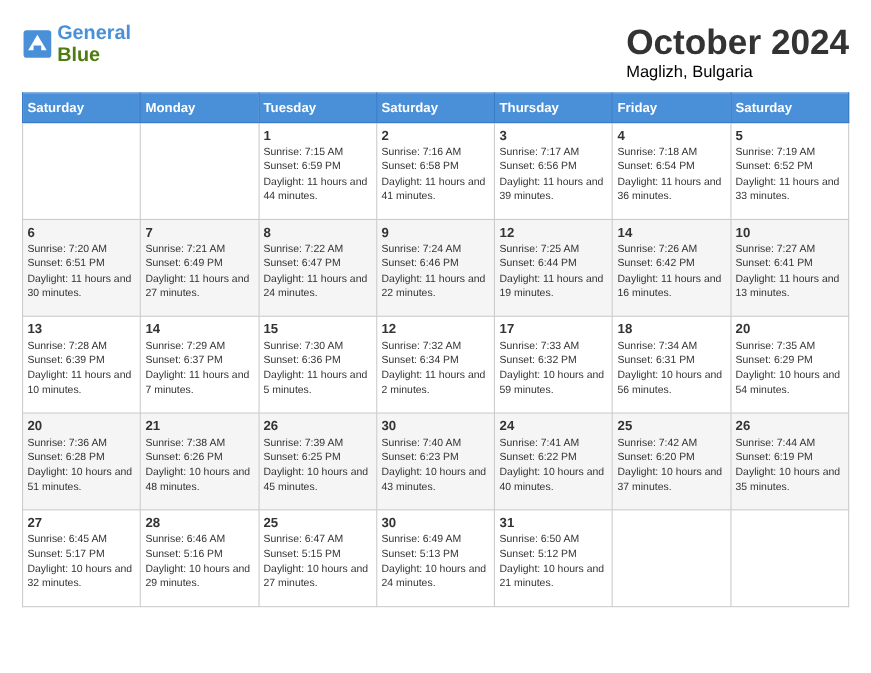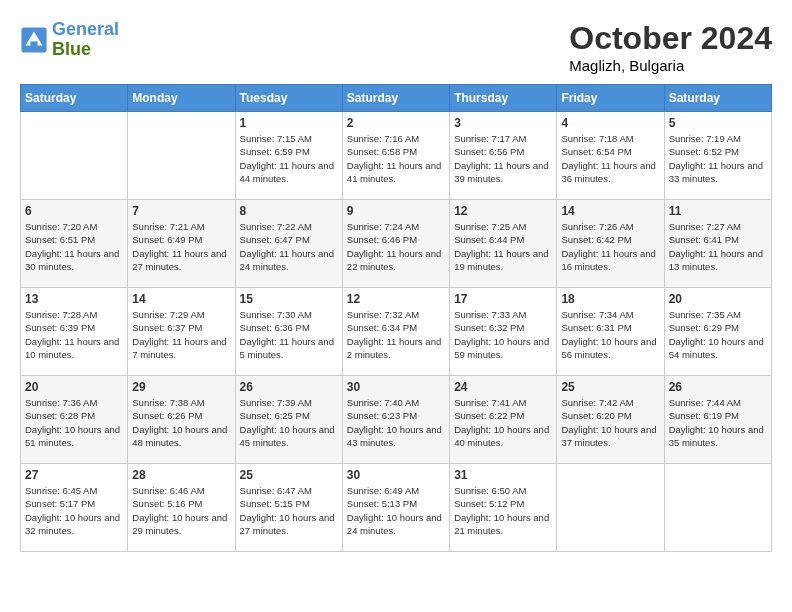--- a/index.html
+++ b/index.html
@@ -166,21 +166,21 @@
         </td>
         <td>
           <div class="day-number">12</div>
           <div class="day-info">Sunrise: 7:25 AM<br>Sunset: 6:44 PM<br>Daylight: 11 hours and 19 minutes.</div>
         </td>
         <td>
           <div class="day-number">14</div>
           <div class="day-info">Sunrise: 7:26 AM<br>Sunset: 6:42 PM<br>Daylight: 11 hours and 16 minutes.</div>
         </td>
         <td>
-          <div class="day-number">11</div>
+          <div class="day-number">10</div>
           <div class="day-info">Sunrise: 7:27 AM<br>Sunset: 6:41 PM<br>Daylight: 11 hours and 13 minutes.</div>
         </td>
       </tr>
       <tr>
         <td>
           <div class="day-number">13</div>
           <div class="day-info">Sunrise: 7:28 AM<br>Sunset: 6:39 PM<br>Daylight: 11 hours and 10 minutes.</div>
         </td>
         <td>
           <div class="day-number">14</div>
@@ -206,21 +206,21 @@
           <div class="day-number">20</div>
           <div class="day-info">Sunrise: 7:35 AM<br>Sunset: 6:29 PM<br>Daylight: 10 hours and 54 minutes.</div>
         </td>
       </tr>
       <tr>
         <td>
           <div class="day-number">20</div>
           <div class="day-info">Sunrise: 7:36 AM<br>Sunset: 6:28 PM<br>Daylight: 10 hours and 51 minutes.</div>
         </td>
         <td>
-          <div class="day-number">29</div>
+          <div class="day-number">21</div>
           <div class="day-info">Sunrise: 7:38 AM<br>Sunset: 6:26 PM<br>Daylight: 10 hours and 48 minutes.</div>
         </td>
         <td>
           <div class="day-number">26</div>
           <div class="day-info">Sunrise: 7:39 AM<br>Sunset: 6:25 PM<br>Daylight: 10 hours and 45 minutes.</div>
         </td>
         <td>
           <div class="day-number">30</div>
           <div class="day-info">Sunrise: 7:40 AM<br>Sunset: 6:23 PM<br>Daylight: 10 hours and 43 minutes.</div>
         </td>

